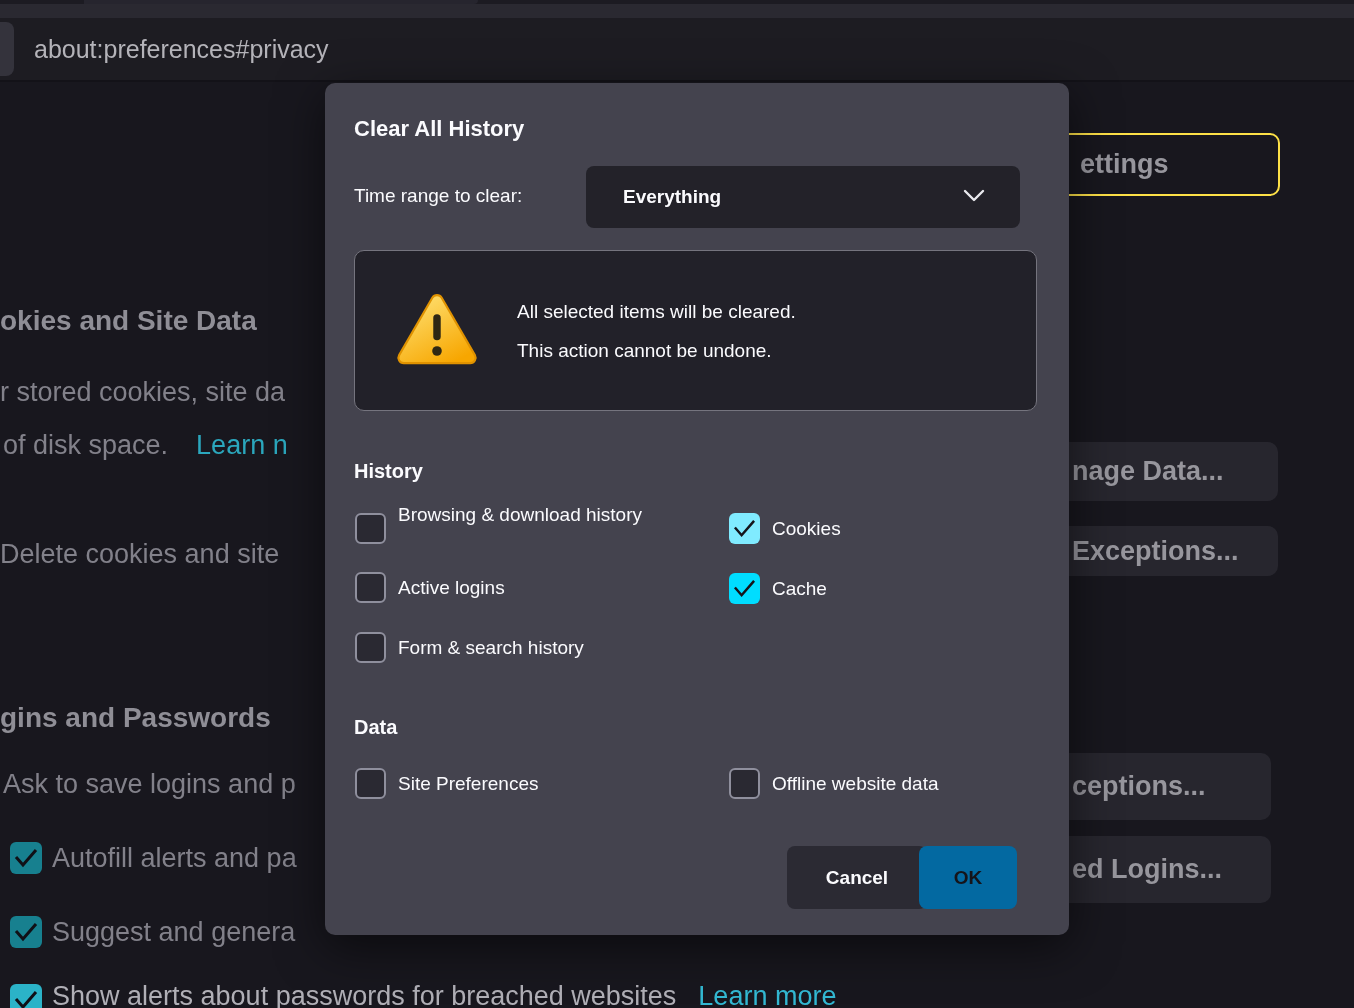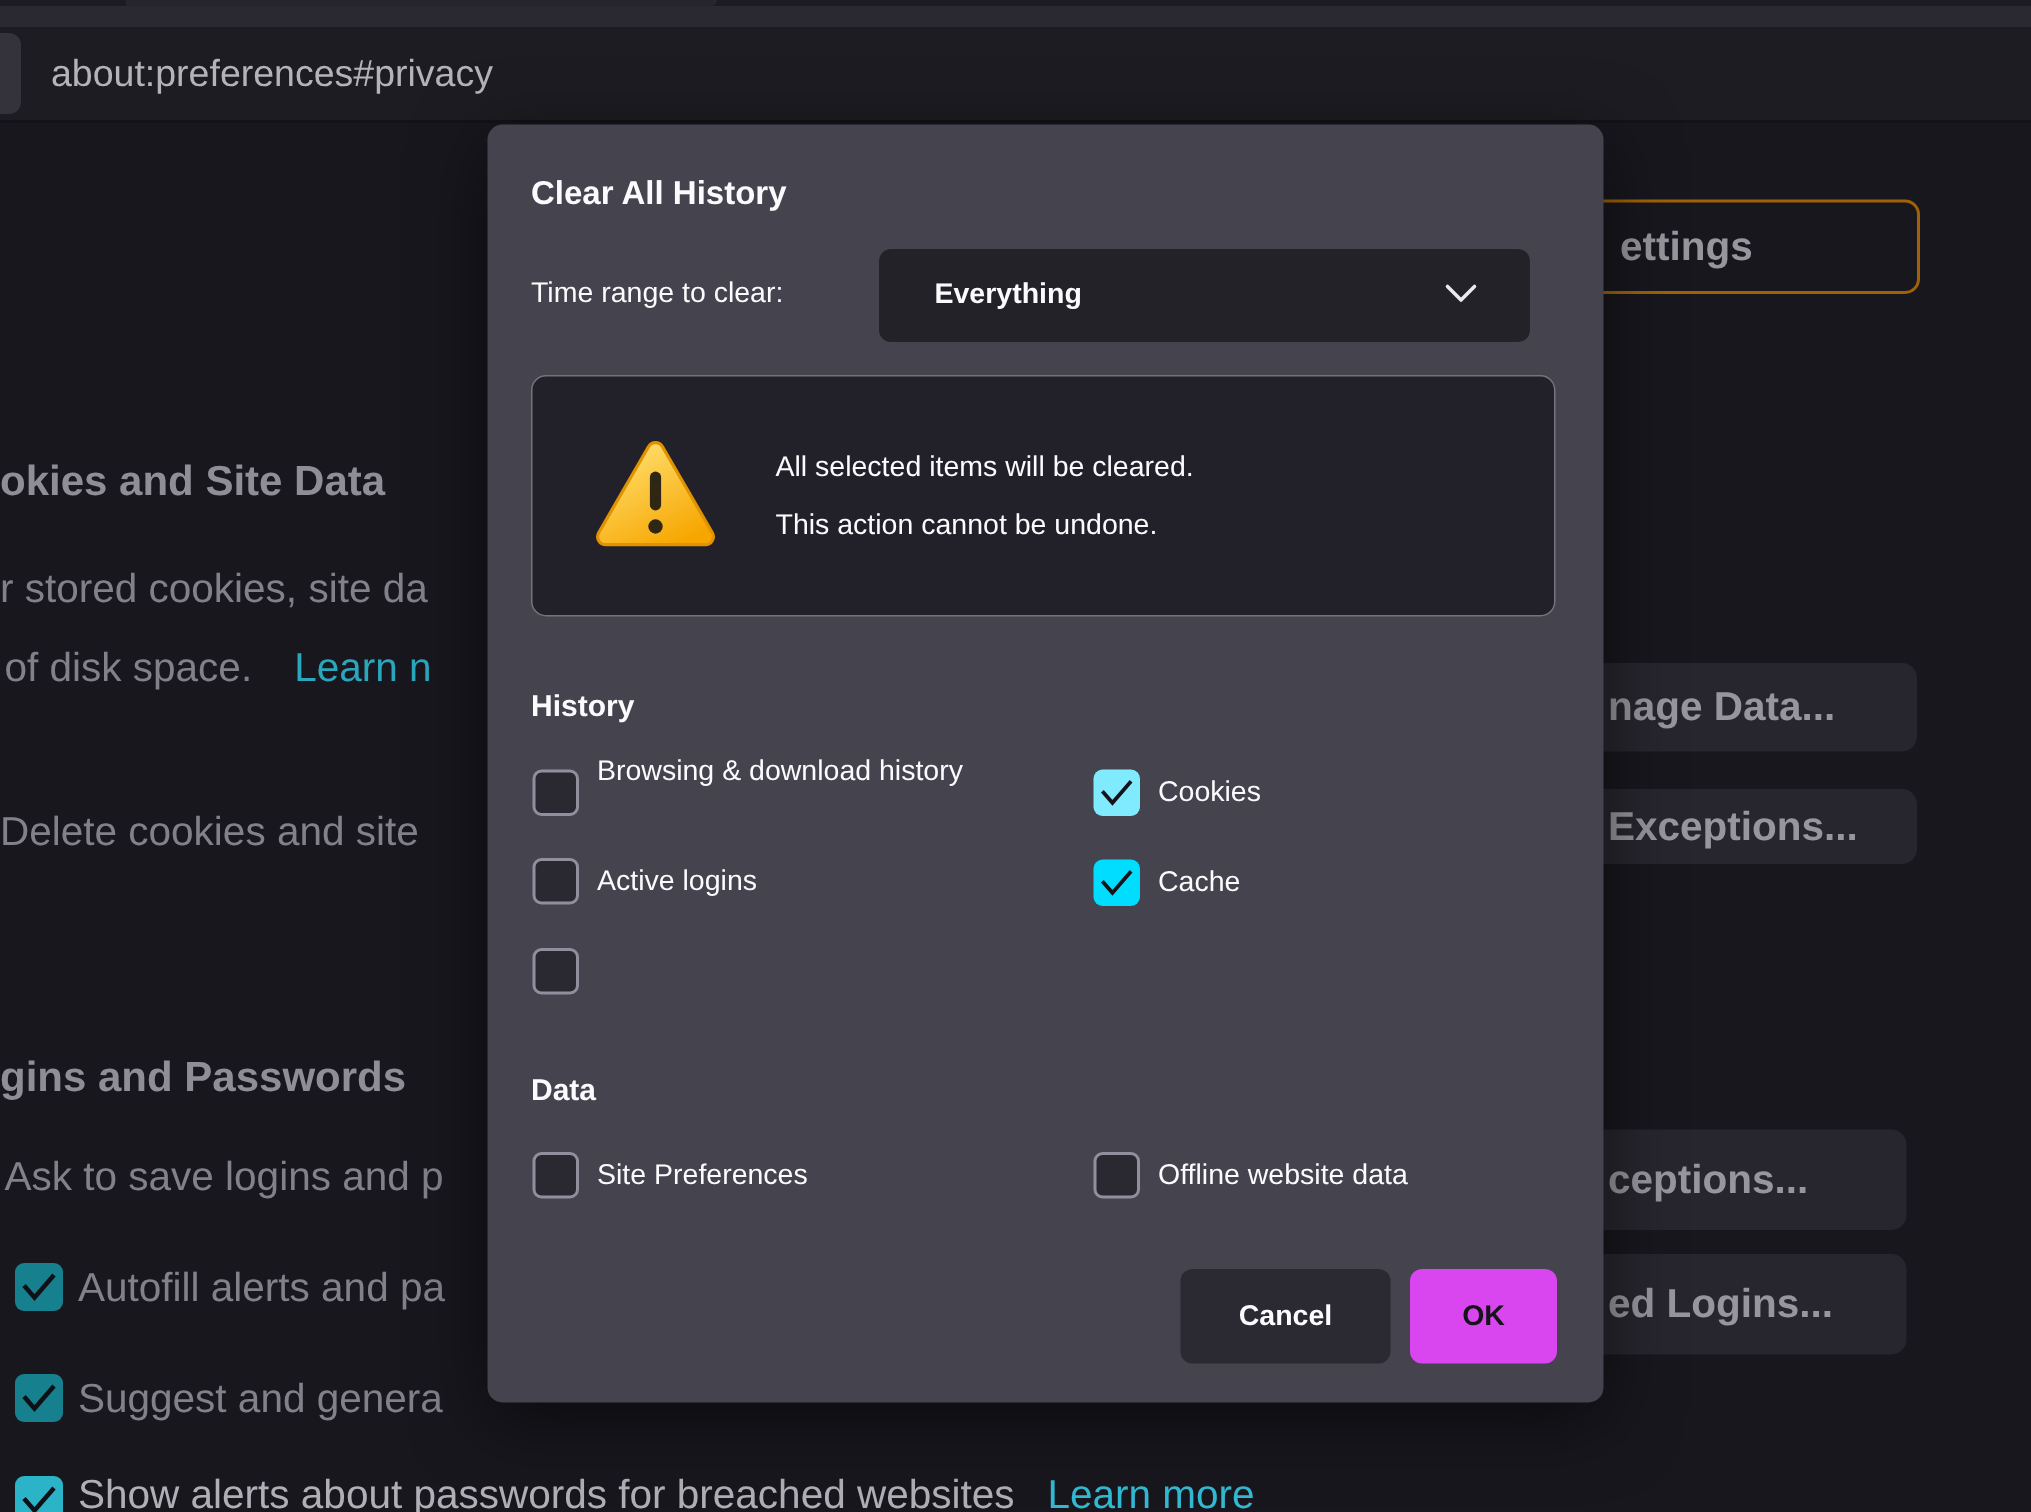--- a/index.html
+++ b/index.html
@@ -20,21 +20,21 @@
 
   
   .bg-heading { position:absolute; font-size:28px; font-weight:bold; color:#8f8e96; white-space:nowrap; }
   .bg-text { position:absolute; font-size:27px; color:#82818a; white-space:nowrap; }
   .bg-link { color:#2ba7bd; }
   .bg-cb { position:absolute; width:32px; height:32px; border-radius:6px; background:#17808f; }
   .bg-cb.bright { background:#2bb3c8; }
   .bg-cb svg { position:absolute; left:3px; top:4px; }
   .bg-btn { position:absolute; left:1030px; width:248px; background:#27262e; border-radius:10px; display:flex; align-items:center; }
   .bg-btn span { padding-left:42px; font-size:27px; font-weight:bold; color:#97969d; white-space:nowrap; }
-  .bg-btn.outline { background:transparent; border:2px solid #a16207; width:250px; }
+  .bg-btn.outline { background:transparent; border:2px solid #fde047; width:250px; }
   .bg-btn.outline span { padding-left:48px; }
 
   
   .dialog {
     position:absolute; left:325px; top:83px; width:744px; height:852px;
     background:#44434e; border-radius:10px;
     box-shadow:0 12px 48px rgba(0,0,0,0.55);
     color:#fbfbfe; z-index:10;
   }
   .dlg-title { position:absolute; left:29px; top:33px; font-size:22px; font-weight:bold; }
@@ -61,21 +61,21 @@
   .cb.checked svg { position:absolute; left:3px; top:4px; }
   .cb.c-cookies { background:#80ebff; }
   .cb.c-cache { background:#00ddff; }
   .cb-label { position:absolute; font-size:19px; line-height:31px; white-space:nowrap; }
   .dlg-btn {
     position:absolute; top:763px; height:63px; border-radius:8px; border:none;
     font-family:"Liberation Sans", sans-serif; font-size:19px; font-weight:bold;
     display:flex; align-items:center; justify-content:center; cursor:pointer;
   }
   .btn-cancel { left:462px; width:140px; background:#2b2a33; color:#fbfbfe; }
-  .btn-ok { left:615px; width:98px; background:#d946ef; color:#15141a; }
+  .btn-ok { left:594px; width:98px; background:#0369a1; color:#15141a; }
 </style>
 </head>
 <body>
 
 <div id="screen">
 
   <div class="tabbar">
     <div class="active-tab-sliver"></div>
   </div>
   <div class="toolbar-strip"></div>
@@ -169,20 +169,21 @@
 
     <div class="sec-heading" style="top:377px;">History</div>
 
     <div class="cb" style="left:30px; top:430px;"></div>
     <div class="cb-label" style="left:73px; top:416px;">Browsing &amp; download history</div>
 
     <div class="cb" style="left:30px; top:489px;"></div>
     <div class="cb-label" style="left:73px; top:489px;">Active logins</div>
 
     <div class="cb" style="left:30px; top:549px;"></div>
+    <div class="cb-label" style="left:73px; top:549px;">Form &amp; search history</div>
 
     <div class="cb checked c-cookies" style="left:404px; top:430px;">
       <svg width="25" height="23" viewBox="0 0 26 24">
           <path d="M3 11 l7 8 L23 4" stroke="#15141a" stroke-width="2.6" fill="none"></path>
         </svg>
     </div>
     <div class="cb-label" style="left:447px; top:430px;">Cookies</div>
 
     <div class="cb checked c-cache" style="left:404px; top:490px;">
       <svg width="25" height="23" viewBox="0 0 26 24">

